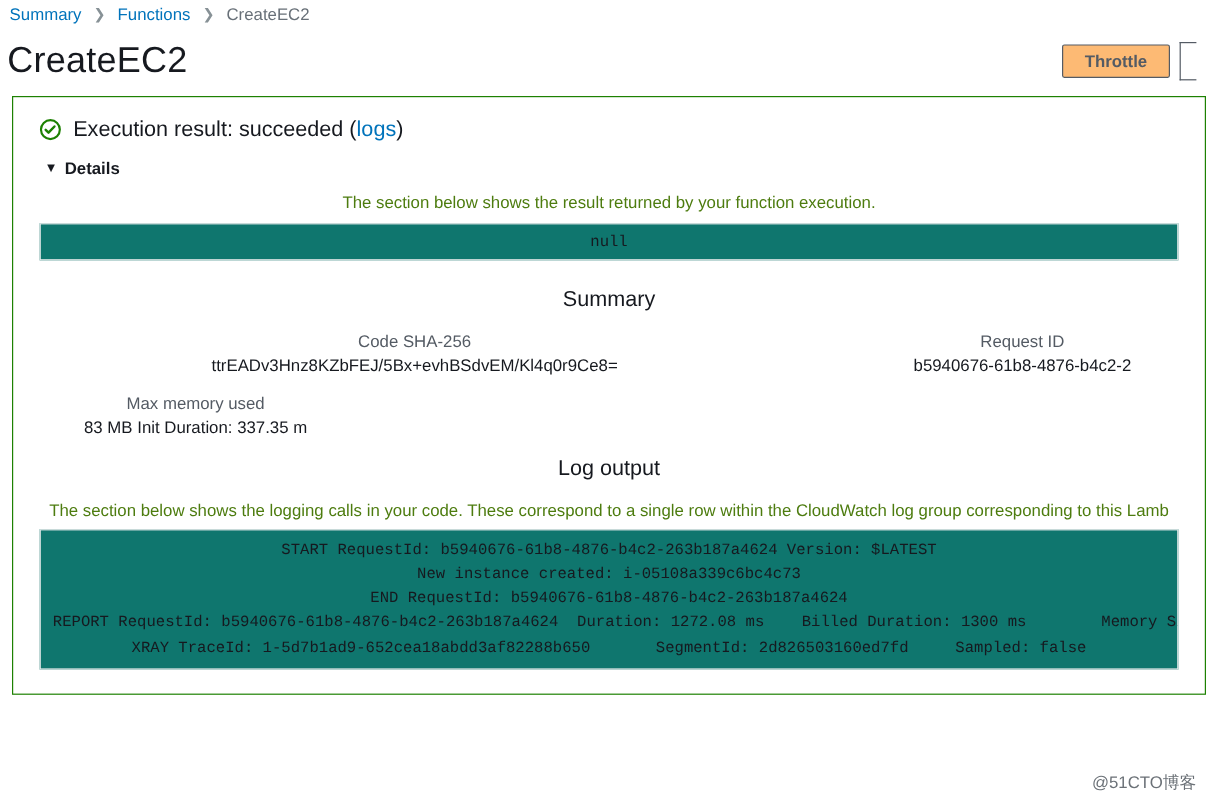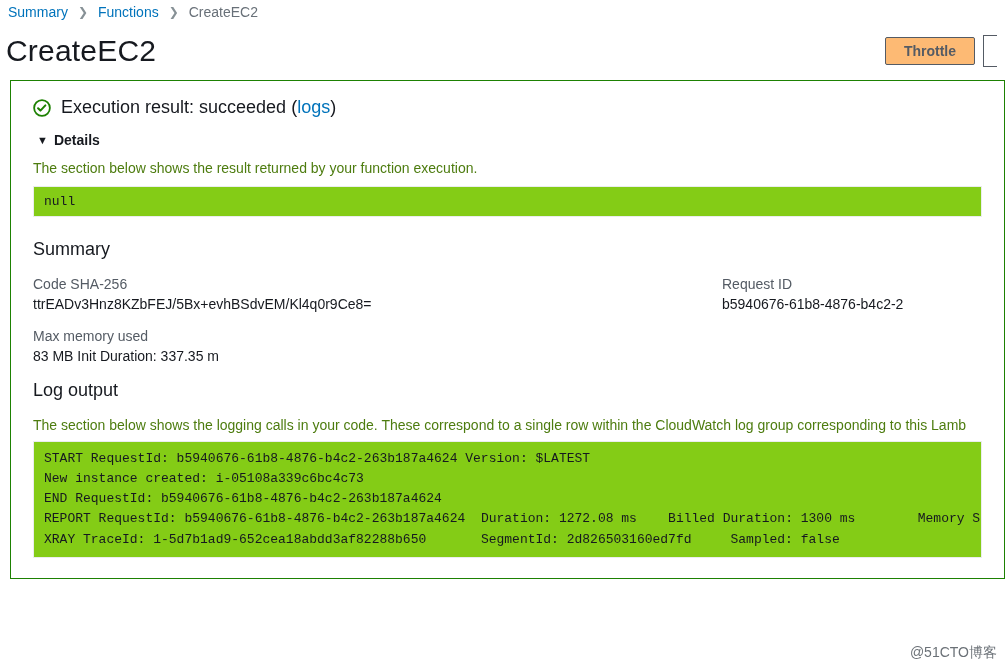--- a/index.html
+++ b/index.html
@@ -60,20 +60,21 @@
     height: 32px;
     background: #fff;
     margin-left: 8px;
   }
 
   
   .panel {
     border: 1px solid #1d8102;
     margin: 0 0 4px 10px;
     padding: 16px 22px 20px 22px;
+    text-align: center;
   }
   .result-head {
     display: flex;
     align-items: center;
     gap: 10px;
     margin-bottom: 14px;
   }
   .result-title {
     font-size: 18px;
     font-weight: 400;
@@ -96,21 +97,21 @@
   }
   .details-caret { font-size: 11px; }
 
   .desc {
     font-size: 14px;
     color: #4d7c0f;
     margin-bottom: 10px;
   }
 
   .codebox {
-    background: #84cc16;
+    background: #0f766e;
     border: 1px solid #eaeded;
     padding: 7px 10px;
     font-family: Monaco, Menlo, Consolas, "Courier New", monospace;
     font-size: 13px;
     white-space: pre;
     overflow: hidden;
   }
   .result-box { margin-bottom: 22px; }
 
   .section-h {

